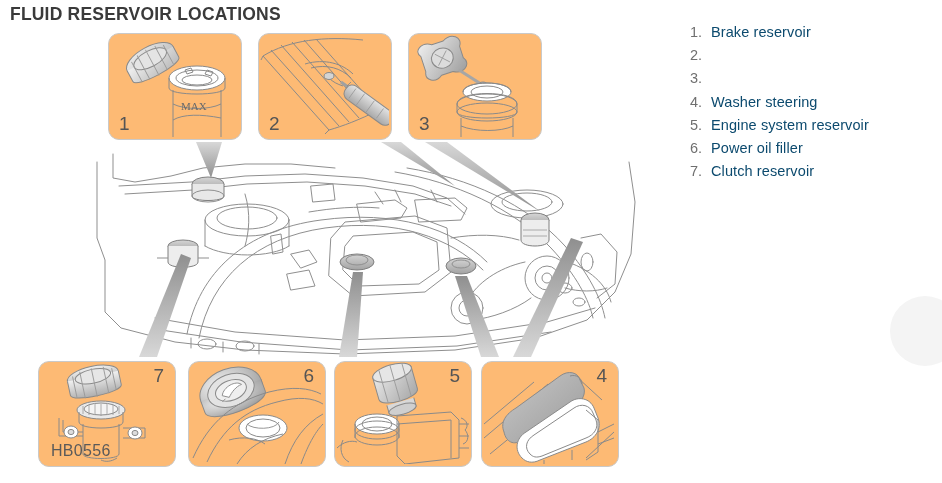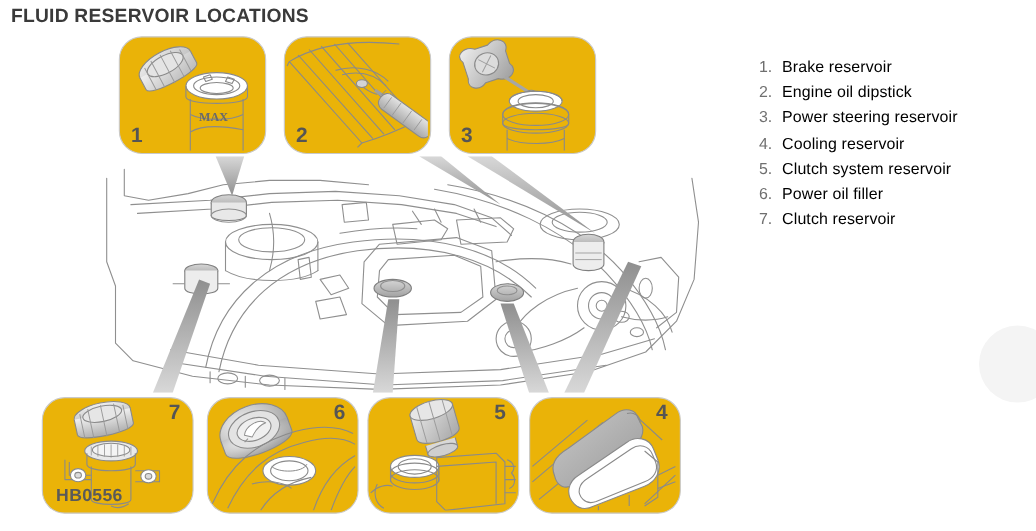--- a/index.html
+++ b/index.html
@@ -22,32 +22,31 @@
   }
 
   
   .legend{position:absolute;left:678px;top:24px;width:260px;}
   .legend-item{display:flex;align-items:baseline;height:23.2px;}
   .legend-num{
     width:24px;flex:0 0 24px;text-align:right;
     font-size:14.5px;color:#6f6f6f;
   }
   .legend-label{
-    margin-left:9px;font-size:14.5px;color:#000000;
-    white-space:nowrap;letter-spacing:0.1px;margin-top:29px;
+    margin-left:9px;font-size:14.5px;color:#0c4a6e;
+    white-space:nowrap;letter-spacing:0.1px;
   }
 
   
   .panel{
     position:absolute;
     border:1px solid #c9c9c9;
-    border-radius:21px;
-    background:#eab308;
+    border-radius:11px;
+    background:#fdba74;
     overflow:hidden;
-    font-weight:bold;
   }
   .panel svg{display:block;}
   .panel-num{
     position:absolute;
     font-size:19px;color:#555555;
     font-family:"Liberation Sans", sans-serif;
   }
   .num-bl{left:10px;bottom:4px;}
   .num-tr{right:11px;top:3px;}
   .fig-code{
@@ -72,33 +71,31 @@
 
   <div class="page-title">FLUID RESERVOIR LOCATIONS</div>
 
   <div class="legend">
     <div class="legend-item">
       <span class="legend-num">1.</span>
       <span class="legend-label">Brake reservoir</span>
     </div>
     <div class="legend-item">
       <span class="legend-num">2.</span>
-      <span class="legend-label">Engine oil dipstick</span>
     </div>
     <div class="legend-item">
       <span class="legend-num">3.</span>
-      <span class="legend-label">Power steering reservoir</span>
     </div>
     <div class="legend-item">
       <span class="legend-num">4.</span>
-      <span class="legend-label">Cooling reservoir</span>
+      <span class="legend-label">Washer steering</span>
     </div>
     <div class="legend-item">
       <span class="legend-num">5.</span>
-      <span class="legend-label">Clutch system reservoir</span>
+      <span class="legend-label">Engine system reservoir</span>
     </div>
     <div class="legend-item">
       <span class="legend-num">6.</span>
       <span class="legend-label">Power oil filler</span>
     </div>
     <div class="legend-item">
       <span class="legend-num">7.</span>
       <span class="legend-label">Clutch reservoir</span>
     </div>
   </div>

